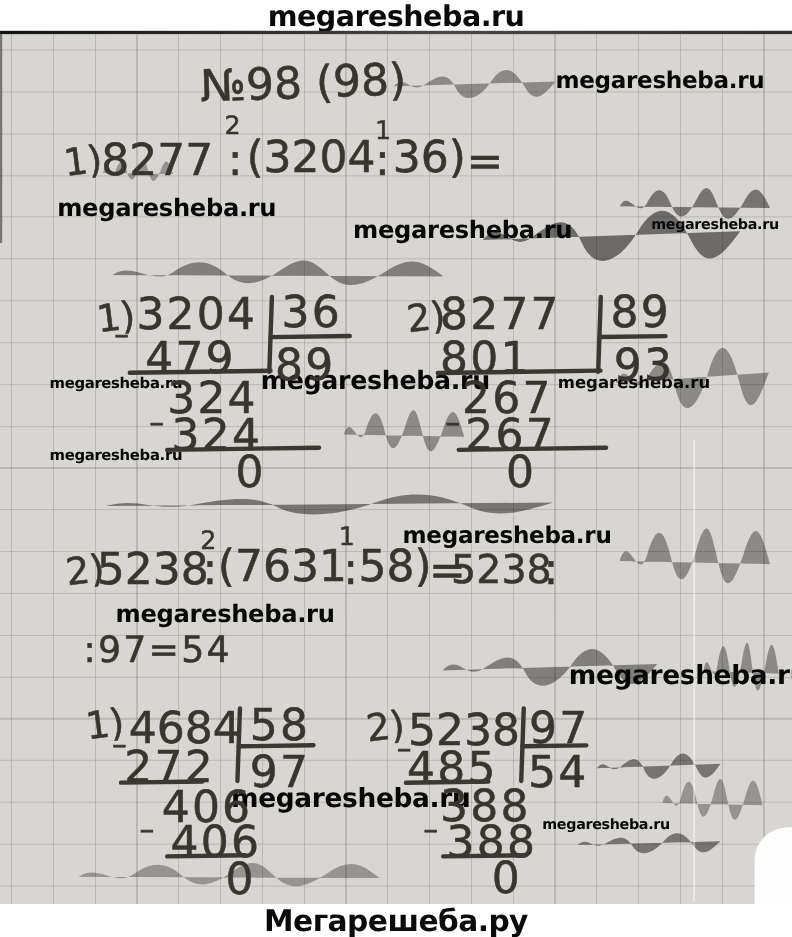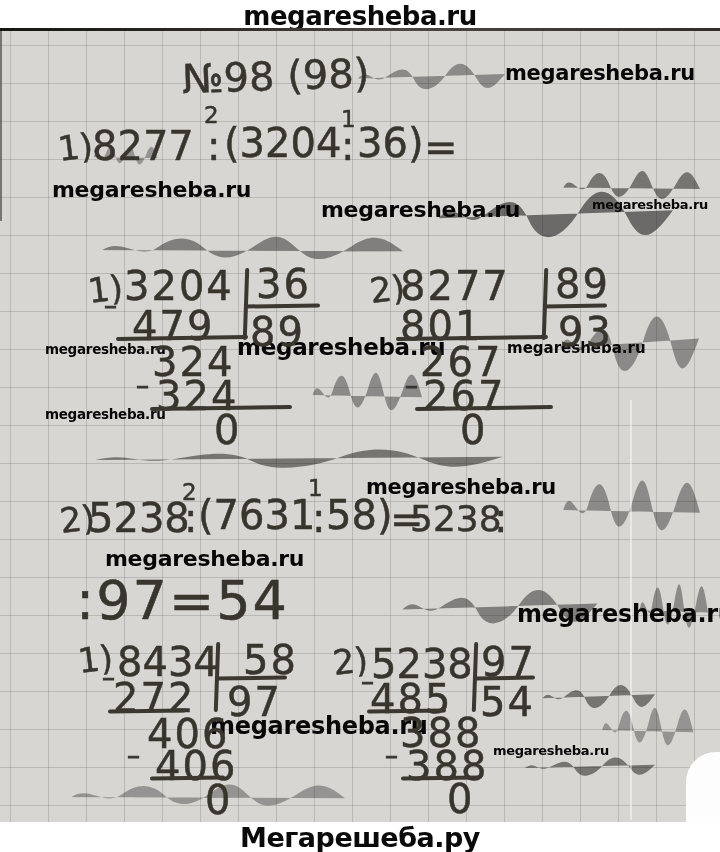--- a/index.html
+++ b/index.html
@@ -183,29 +183,29 @@
     <span class="hw eq" style="left:88px;top:467px">5238</span>
     <span class="hw sup" style="left:182px;top:450px">2</span>
     <span class="hw eq" style="left:184px;top:467px">:</span>
     <span class="hw eq" style="left:198px;top:464px">(7631</span>
     <span class="hw sup" style="left:308px;top:446px">1</span>
     <span class="hw eq" style="left:312px;top:467px">:</span>
     <span class="hw eq" style="left:326px;top:464px">58)</span>
     <span class="hw eq" style="left:390px;top:468px">=</span>
     <span class="hw" style="left:410px;top:470px;font-size:36px">5238</span>
     <span class="hw eq" style="left:494px;top:467px">:</span>
-    <span class="hw res" style="left:76px;top:543px;font-size:54px">:97=54</span>
+    <span class="hw res" style="left:76px;top:543px;font-size:33px">:97=54</span>
 
     
     <div class="division" style="left:78px;top:607px">
       <span class="hw lbl" style="left:0;top:4px">1)</span>
       <span class="hw minus" style="left:24px;top:26px">–</span>
-      <span class="hw big" style="left:39px;top:4px;letter-spacing:0">8434</span>
+      <span class="hw big" style="left:39px;top:4px;letter-spacing:0">4684</span>
       <div class="stroke vbar" style="left:137px;top:4px;height:70px"></div>
-      <span class="hw big" style="left:165px;top:2px">58</span>
+      <span class="hw big" style="left:149px;top:2px">58</span>
       <div class="stroke hline" style="left:137px;top:38px;width:72px"></div>
       <span class="hw big" style="left:35px;top:40px">272</span>
       <div class="stroke hline" style="left:30px;top:71px;width:78px"></div>
       <span class="hw big" style="left:149px;top:44px">97</span>
       <span class="hw big" style="left:69px;top:76px">406</span>
       <span class="hw minus" style="left:49px;top:104px">–</span>
       <span class="hw big" style="left:77px;top:108px">406</span>
       <div class="stroke hline" style="left:72px;top:138px;width:75px"></div>
       <span class="hw big" style="left:127px;top:142px">0</span>
     </div>

